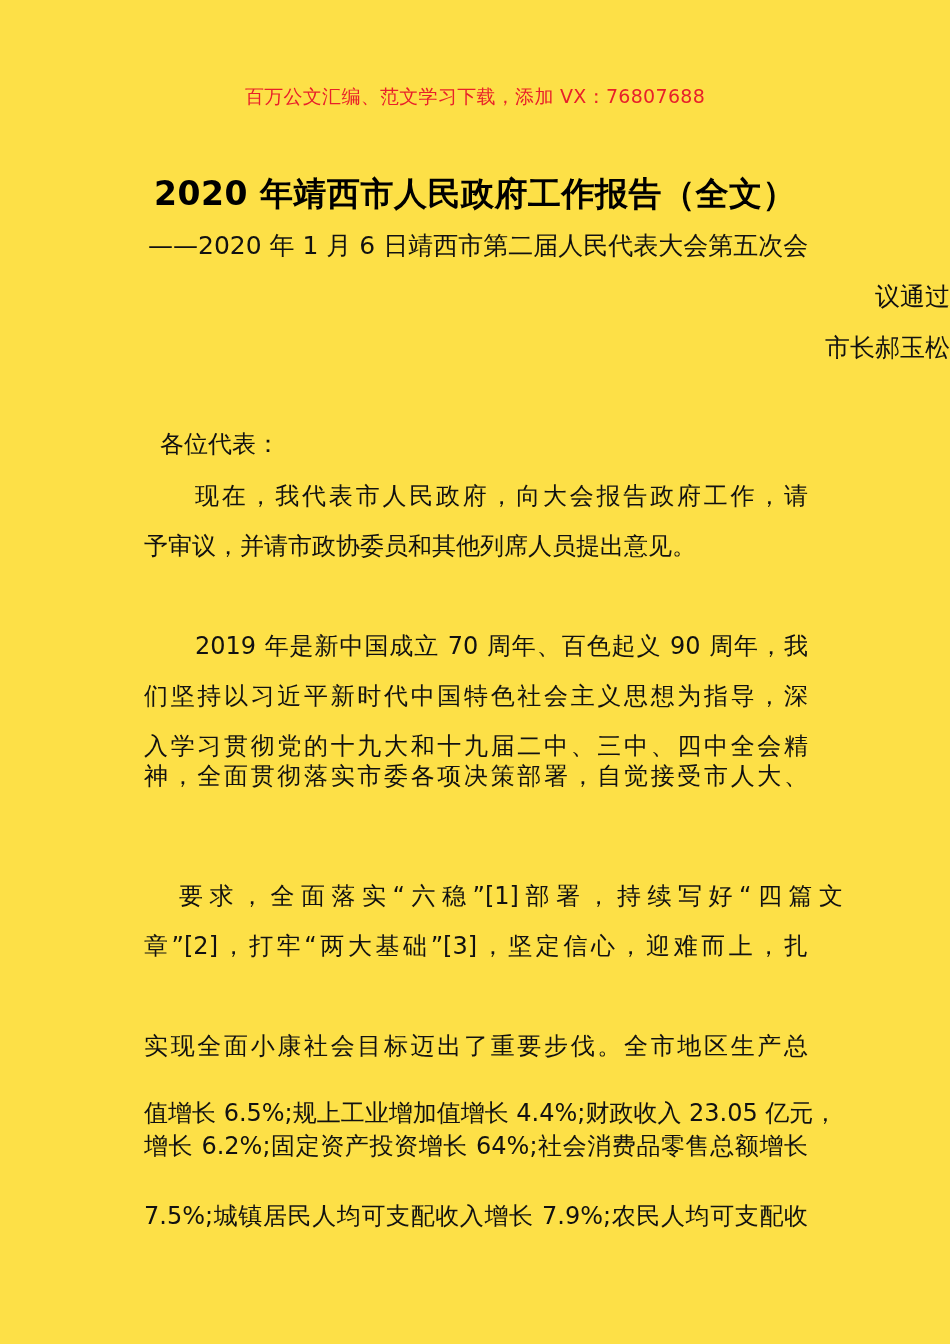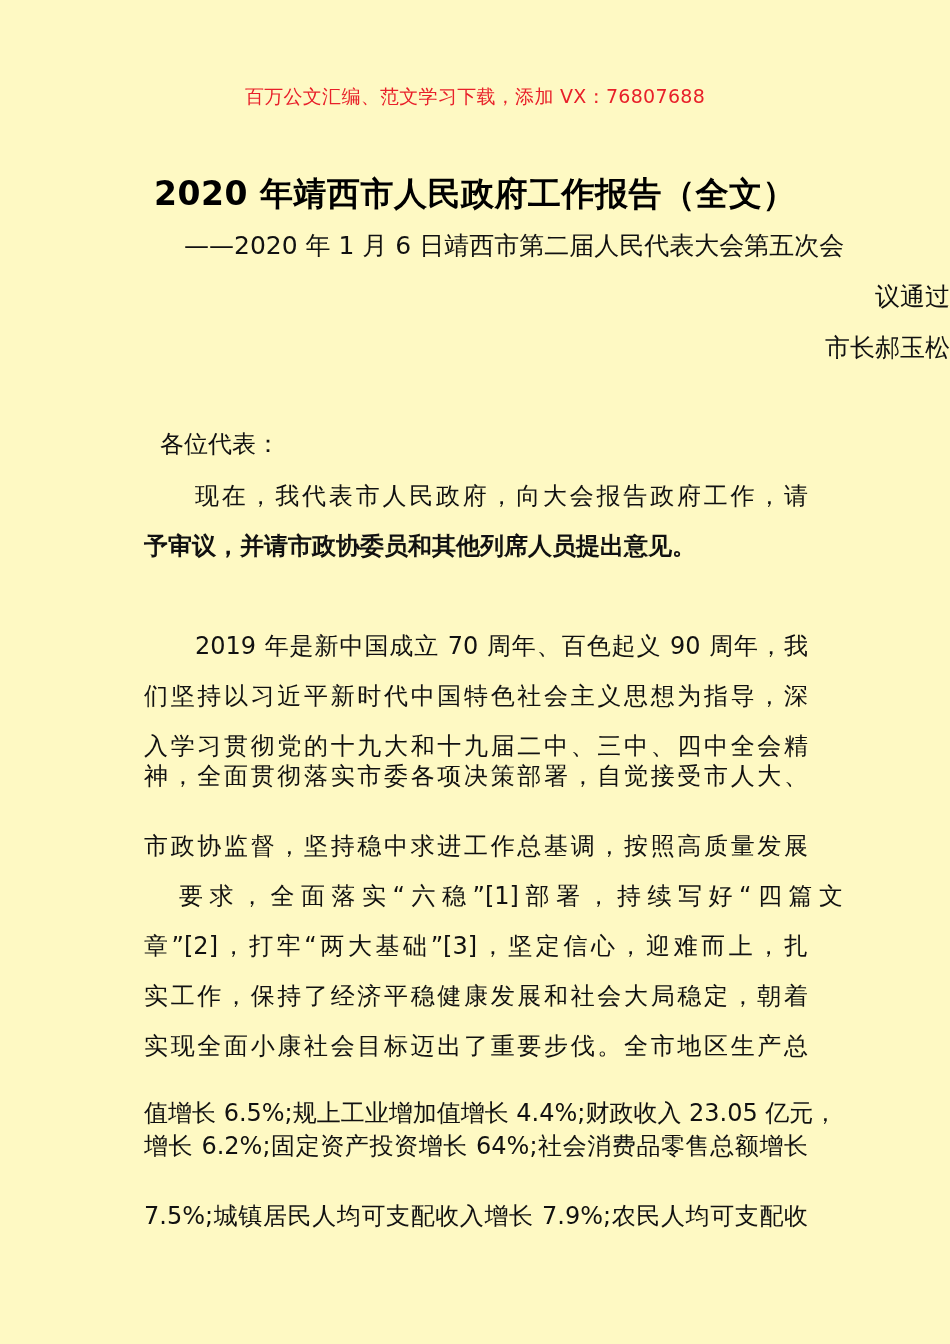--- a/index.html
+++ b/index.html
@@ -1,24 +1,24 @@
 <!DOCTYPE html>
 <html><head>
   <meta charset="utf-8">
   <style>
     html, body { margin: 0; padding: 0; background: #ffffff; }
     body { width: 950px; height: 1344px; position: relative; overflow: hidden;
            font-family: "DejaVu Sans", "Liberation Sans", sans-serif; color: #111; }
-    .page { position: absolute; left: 0; top: 0; width: 950px; height: 1344px; background: #fef9c3; }
+    .page { position: absolute; left: 0; top: 0; width: 950px; height: 1344px; background: #fde047; }
     .watermark { position: absolute; top: 84px; left: 0; width: 950px; text-align: center;
                  color: #e8202a; font-size: 19px; letter-spacing: 0.3px; }
     .title { position: absolute; top: 172px; left: 0; width: 950px; text-align: center;
              font-size: 33px; font-weight: bold; color: #000; letter-spacing: 0.5px; }
     .subtitle { position: absolute; left: 0; width: 950px; text-align: right; font-size: 25px; color: #111; }
-    .sub1 { top: 229px; left: 148px; width: auto; text-align: right; margin-left: 36px; }
+    .sub1 { top: 229px; left: 148px; width: auto; text-align: right; }
     .sub2 { top: 280px; }
     .author { top: 331px; }
     .line { position: absolute; left: 144px; width: 664px; font-size: 24px; white-space: nowrap;
             text-align: justify; text-align-last: justify; color: #111; }
     .line.last { text-align-last: left; }
     .indent { left: 195px; width: 613px; }
   </style>
 </head>
 <body>
 
@@ -26,28 +26,26 @@
   <div class="watermark">百万公文汇编、范文学习下载，添加 VX：76807688</div>
 
   <div class="title">2020 年靖西市人民政府工作报告（全文）</div>
   <div class="subtitle sub1">——2020 年 1 月 6 日靖西市第二届人民代表大会第五次会</div>
   <div class="subtitle sub2">议通过</div>
   <div class="subtitle author">市长郝玉松</div>
 
   <div class="line last" style="top:428px; left:160px;">各位代表：</div>
 
   <div class="line indent" style="top:480px;">现在，我代表市人民政府，向大会报告政府工作，请</div>
-  <div class="line last" style="top:530px;font-weight:bold;">予审议，并请市政协委员和其他列席人员提出意见。</div>
+  <div class="line last" style="top:530px;">予审议，并请市政协委员和其他列席人员提出意见。</div>
 
 
   <div class="line indent" style="top:630px;">2019 年是新中国成立 70 周年、百色起义 90 周年，我</div>
   <div class="line" style="top:680px;">们坚持以习近平新时代中国特色社会主义思想为指导，深</div>
   <div class="line" style="top:730px;">入学习贯彻党的十九大和十九届二中、三中、四中全会精</div>
   <div class="line" style="top:760px;">神，全面贯彻落实市委各项决策部署，自觉接受市人大、</div>
-  <div class="line" style="top:830px;">市政协监督，坚持稳中求进工作总基调，按照高质量发展</div>
   <div class="line" style="top:880px;margin-left:35px;">要求，全面落实“六稳”[1]部署，持续写好“四篇文</div>
   <div class="line" style="top:930px;">章”[2]，打牢“两大基础”[3]，坚定信心，迎难而上，扎</div>
-  <div class="line" style="top:980px;">实工作，保持了经济平稳健康发展和社会大局稳定，朝着</div>
   <div class="line" style="top:1030px;">实现全面小康社会目标迈出了重要步伐。全市地区生产总</div>
   <div class="line" style="top:1097px; width:680px;">值增长 6.5%;规上工业增加值增长 4.4%;财政收入 23.05 亿元，</div>
   <div class="line" style="top:1130px;">增长 6.2%;固定资产投资增长 64%;社会消费品零售总额增长</div>
   <div class="line" style="top:1180px;margin-top:20px;">7.5%;城镇居民人均可支配收入增长 7.9%;农民人均可支配收</div>
 </div>
 
 </body></html>

